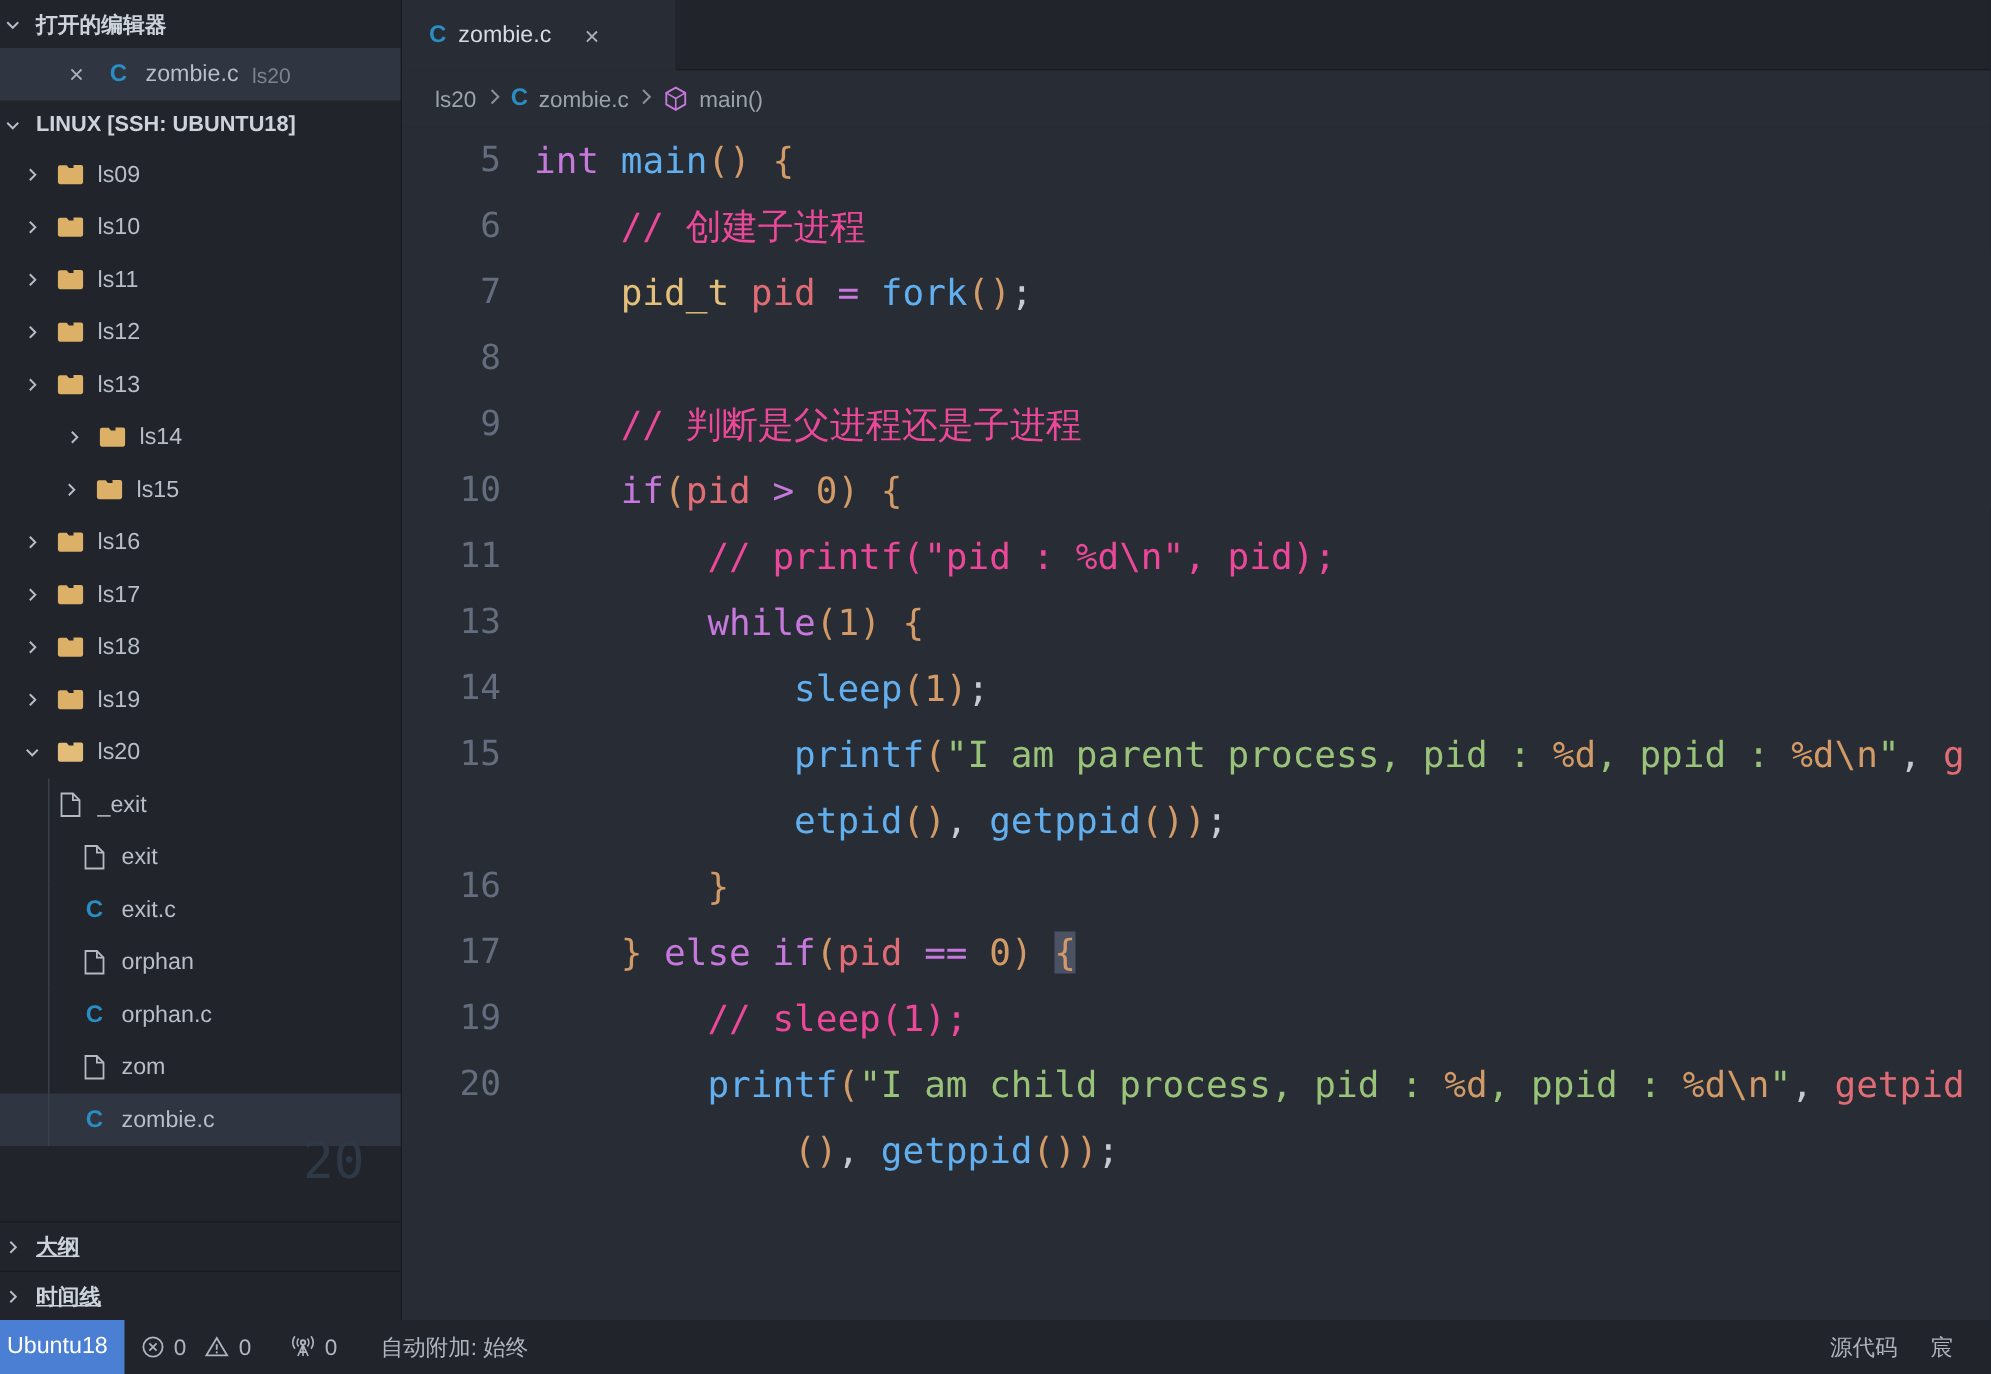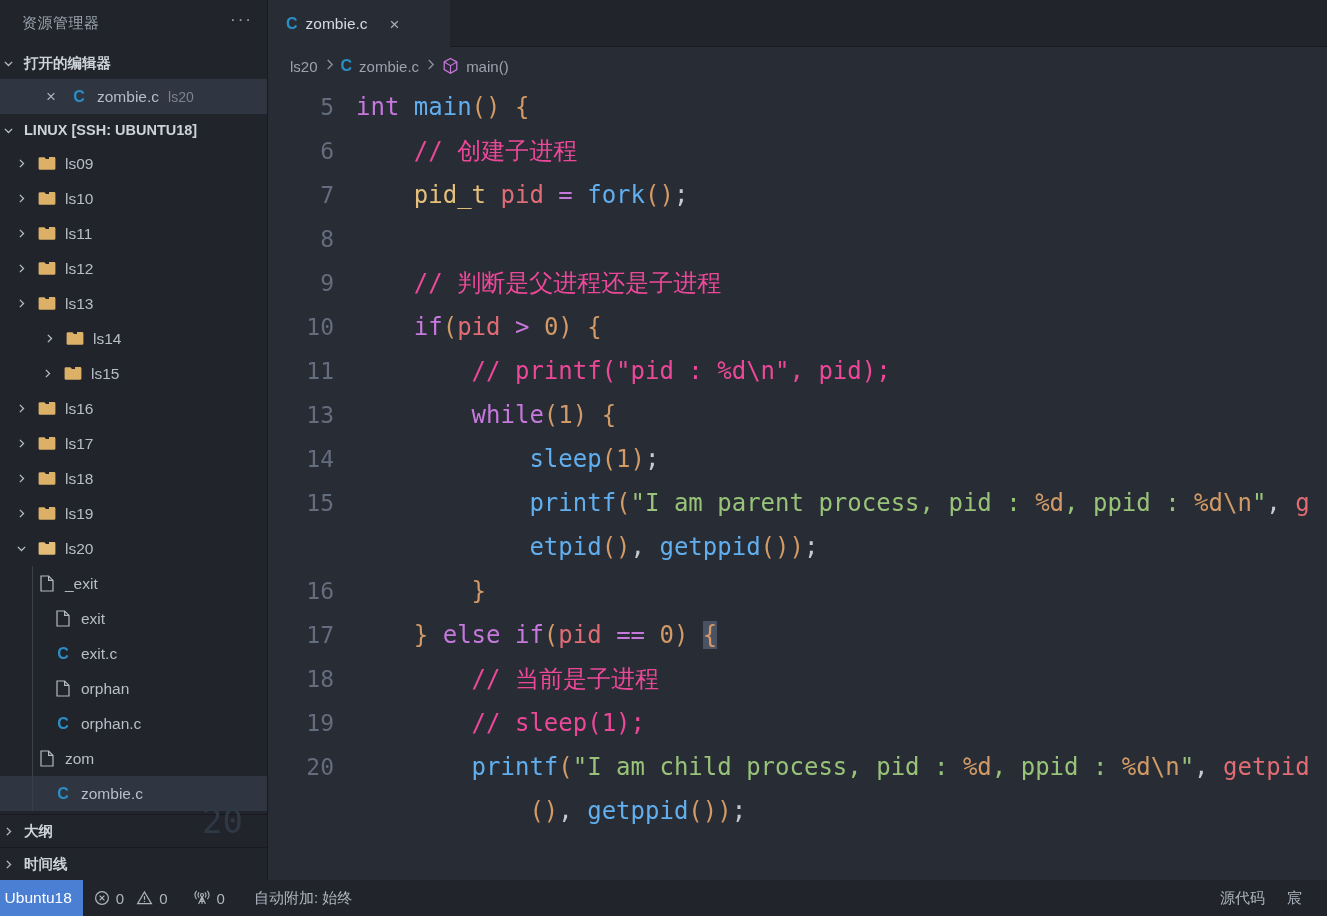--- a/index.html
+++ b/index.html
@@ -42,21 +42,21 @@
   .folder-ico svg{display:block;}
   .file-ico svg{display:block;}
   .cfile{color:#2a8ec4;font-weight:bold;font-size:16px;font-family:"Liberation Sans",sans-serif;}
   .row .label{margin-left:7px;}
   .row .sub{margin-left:9px;color:#7c838d;font-size:14px;}
   .guide{position:absolute;left:32px;top:0;bottom:0;width:1px;background:#3a4049;}
 
   .tree-spacer{flex:1;background:#21252b;position:relative;}
   .wm{position:absolute;right:24px;top:-10px;font-size:34px;color:#2f3845;font-family:"DejaVu Sans Mono",monospace;}
   .bottom-sections{background:#21252b;}
-  .bottom-sections .section-head{border-top:1px solid #181a1f;}
+  .bottom-sections .section-head{border-top:1px solid #181a1f;text-decoration:underline;}
 
   
   .editor{flex:1;min-width:0;display:flex;flex-direction:column;background:#21252b;}
   .tabs{height:47px;display:flex;background:#21252b;align-items:stretch;}
   .tab{
     display:flex;align-items:center;gap:8px;padding:0 14px 0 18px;
     background:#282c34;border-right:1px solid #21252b;cursor:pointer;min-width:150px;
     border-top:1px solid transparent;
   }
   .tab .tname{font-size:15.5px;color:#d5dbe3;}
@@ -110,24 +110,20 @@
   .st-right{display:flex;align-items:center;padding-right:14px;}
 </style>
 </head>
 <body>
 
 <div class="app">
   <div class="body-row">
 
     <div class="sidebar">
 
-      <div class="sb-title">
-        <span class="sb-title-txt">资源管理器</span>
-        <span class="sb-dots">···</span>
-      </div>
 
       <div class="section-head">
         <span class="chev">
           <svg width="13" height="13" viewBox="0 0 16 16">
               <path d="M3.5 6 L8 10.5 L12.5 6" fill="none" stroke="#b6bdc7" stroke-width="1.6"></path>
             </svg>
         </span>
         <span>打开的编辑器</span>
       </div>
 
@@ -345,21 +341,21 @@
             </span>
             <span class="label">orphan</span>
           </div>
           <div class="row" style="padding-left: 52px;">
             <span class="guide"></span>
             <span class="ico">
               <span class="cfile">C</span>
             </span>
             <span class="label">orphan.c</span>
           </div>
-          <div class="row" style="padding-left: 36px;">
+          <div class="row" style="padding-left: 52px;">
             <span class="guide"></span>
             <span class="ico file-ico">
               <svg width="14" height="17" viewBox="0 0 14 17">
                 <path d="M1 1 L8.6 1 L13 5.4 L13 16 L1 16 Z" fill="none" stroke="#b4bac2" stroke-width="1.2"></path>
                 <path d="M8.6 1 L8.6 5.4 L13 5.4" fill="none" stroke="#b4bac2" stroke-width="1.2"></path>
               </svg>
             </span>
             <span class="label">zom</span>
           </div>
           <div class="row sel" style="padding-left: 52px;">
@@ -479,24 +475,20 @@
               <span class="ln"></span>
               <span class="ctext">            <span class="fn">etpid</span><span class="p1">(</span><span class="p1">)</span>, <span class="fn">getppid</span><span class="p1">(</span><span class="p1">)</span><span class="p1">)</span>;</span>
             </div>
             <div class="codeline">
               <span class="ln">16</span>
               <span class="ctext">        <span class="p1">}</span></span>
             </div>
             <div class="codeline">
               <span class="ln">17</span>
               <span class="ctext">    <span class="p1">}</span> <span class="kw">else</span> <span class="kw">if</span><span class="p1">(</span><span class="var">pid</span> <span class="op">==</span> <span class="num">0</span><span class="p1">)</span> <span class="cursorbox"><span class="p1">{</span></span></span>
-            </div>
-            <div class="codeline">
-              <span class="ln">18</span>
-              <span class="ctext">        <span class="cm">// 当前是子进程</span></span>
             </div>
             <div class="codeline">
               <span class="ln">19</span>
               <span class="ctext">        <span class="cm">// sleep(1);</span></span>
             </div>
             <div class="codeline">
               <span class="ln">20</span>
               <span class="ctext">        <span class="fn">printf</span><span class="p1">(</span><span class="str">"</span><span class="str">I am child process, pid : <span class="esc">%d</span>, ppid : <span class="esc">%d</span><span class="esc">\n</span></span><span class="str">"</span>, <span class="var">getpid</span></span>
             </div>
             <div class="codeline">

